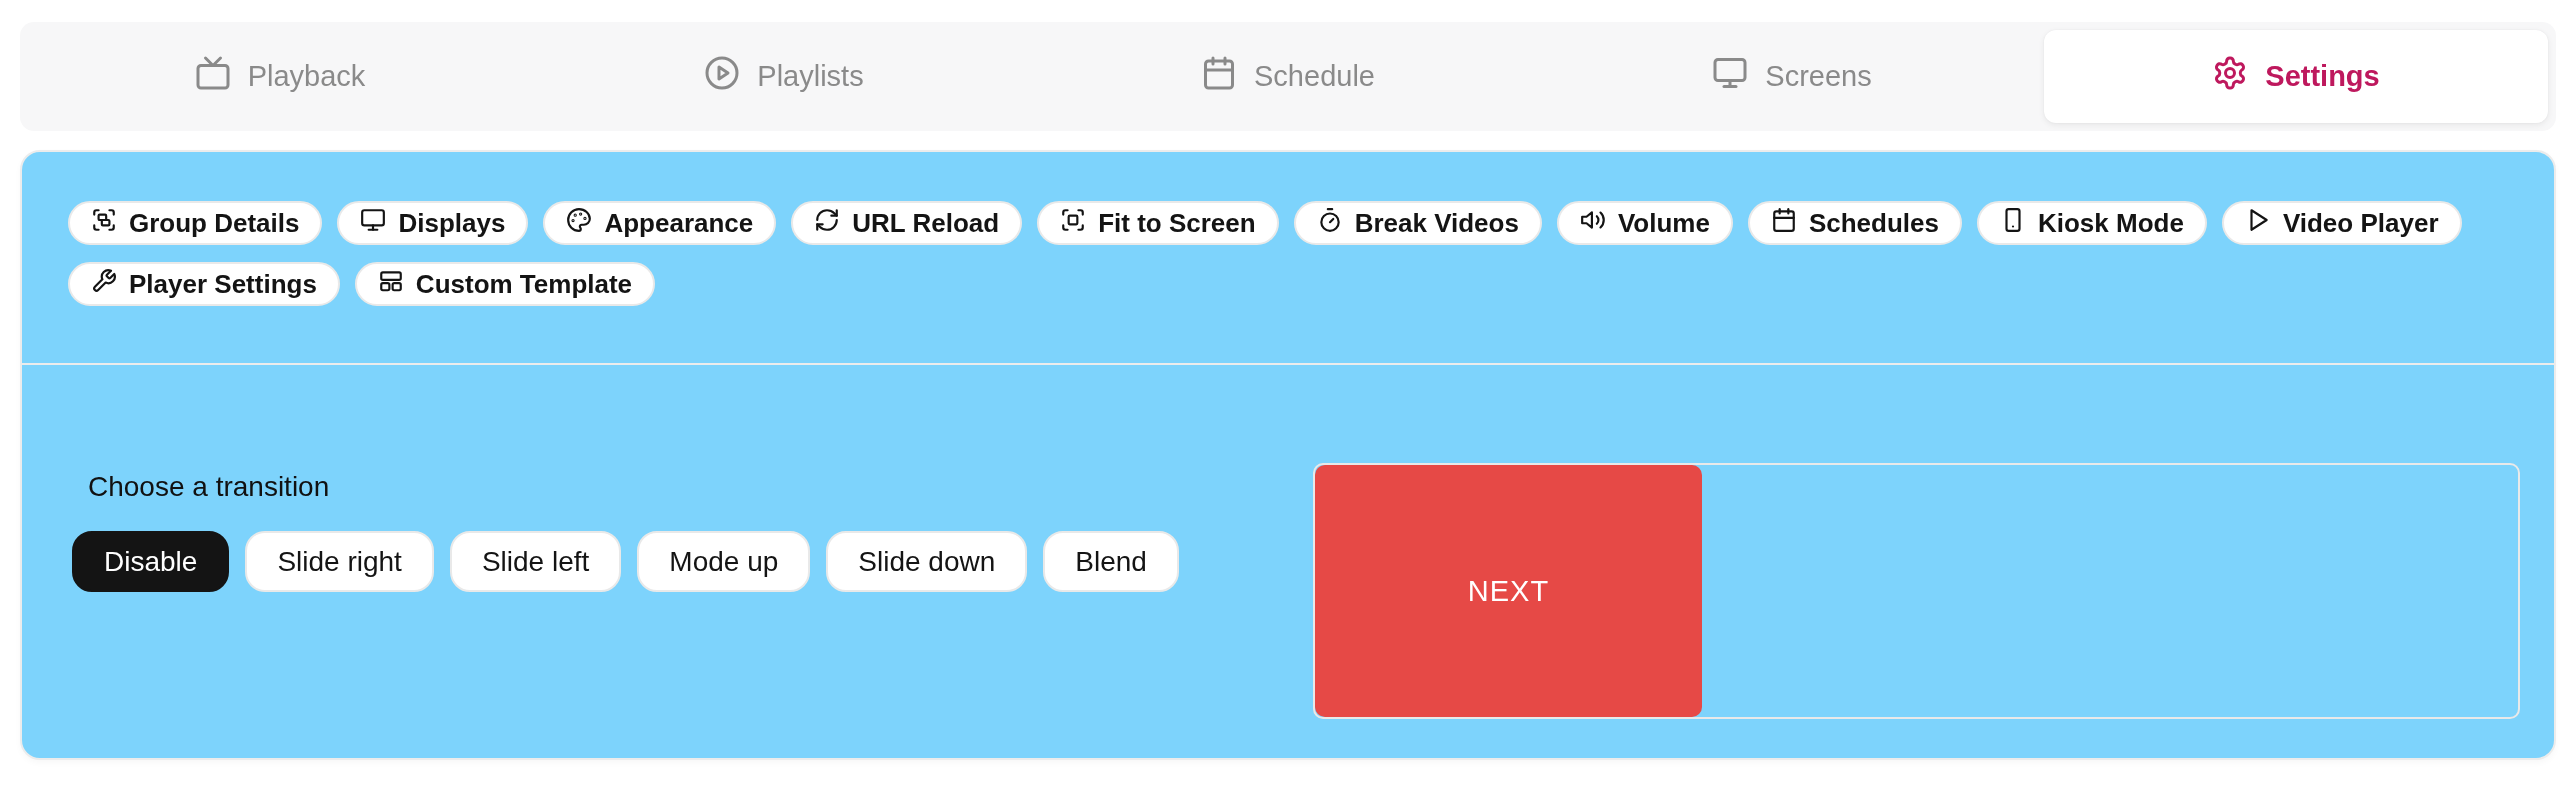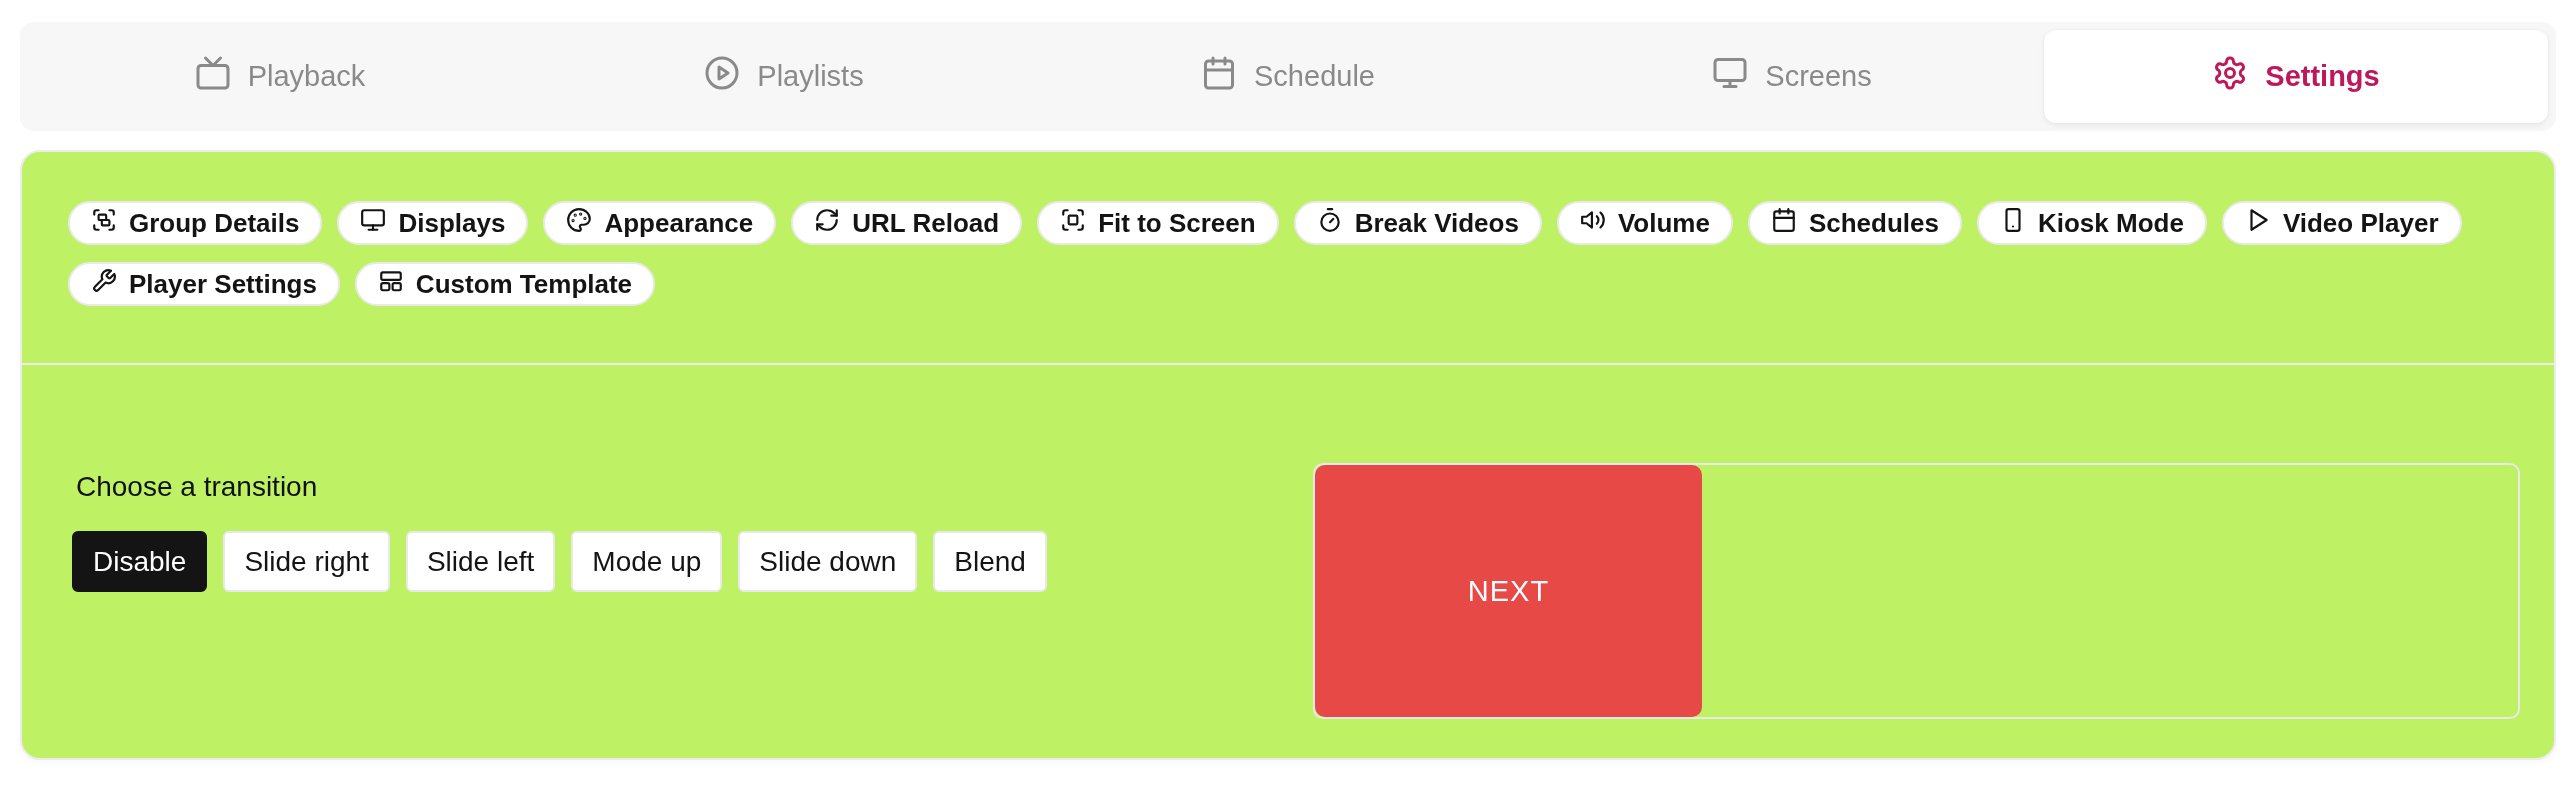--- a/index.html
+++ b/index.html
@@ -34,21 +34,21 @@
   .nav-item.active {
     background: #ffffff;
     color: #be185d;
     font-weight: 600;
     box-shadow: 0 2px 6px rgba(0,0,0,0.07), 0 0 2px rgba(0,0,0,0.05);
   }
 
   
   .card {
     position: absolute; left: 20px; right: 20px; top: 150px; height: 610px;
-    background: #bef264;
+    background: #7dd3fc;
     border: 2px solid #ececec;
     border-radius: 20px;
     box-shadow: 0 3px 6px rgba(0,0,0,0.03);
   }
 
   
   .pill-nav {
     padding: 49px 46px 0 46px;
     display: flex; flex-wrap: wrap;
     gap: 17px 15px;
@@ -72,29 +72,29 @@
   }
 
   .divider { border: none; border-top: 2px solid #ececec; margin: 57px 0 0 0; }
 
   
   .content {
     display: flex; justify-content: space-between; align-items: flex-start;
     padding: 98px 34px 0 50px;
   }
   .choose-heading {
-    margin: 8px 0 0 4px;
+    margin: 8px 0 0 16px;
     font-size: 28px; font-weight: 500; color: #111111;
   }
   .options { display: flex; gap: 16px; margin-top: 28px; }
   .option {
-    height: 61px; padding: 0 19px;
+    height: 61px; padding: 0 30px;
     background: #ffffff;
     border: 2px solid #e9e9e9;
-    border-radius: 6px;
+    border-radius: 20px;
     font-family: inherit;
     font-size: 28px; font-weight: 400; color: #141414;
     cursor: pointer;
     white-space: nowrap;
   }
   .option.active {
     background: var(--active-pill-bg, #141414);
     border-color: var(--active-pill-bg, #141414);
     color: #ffffff;
   }

